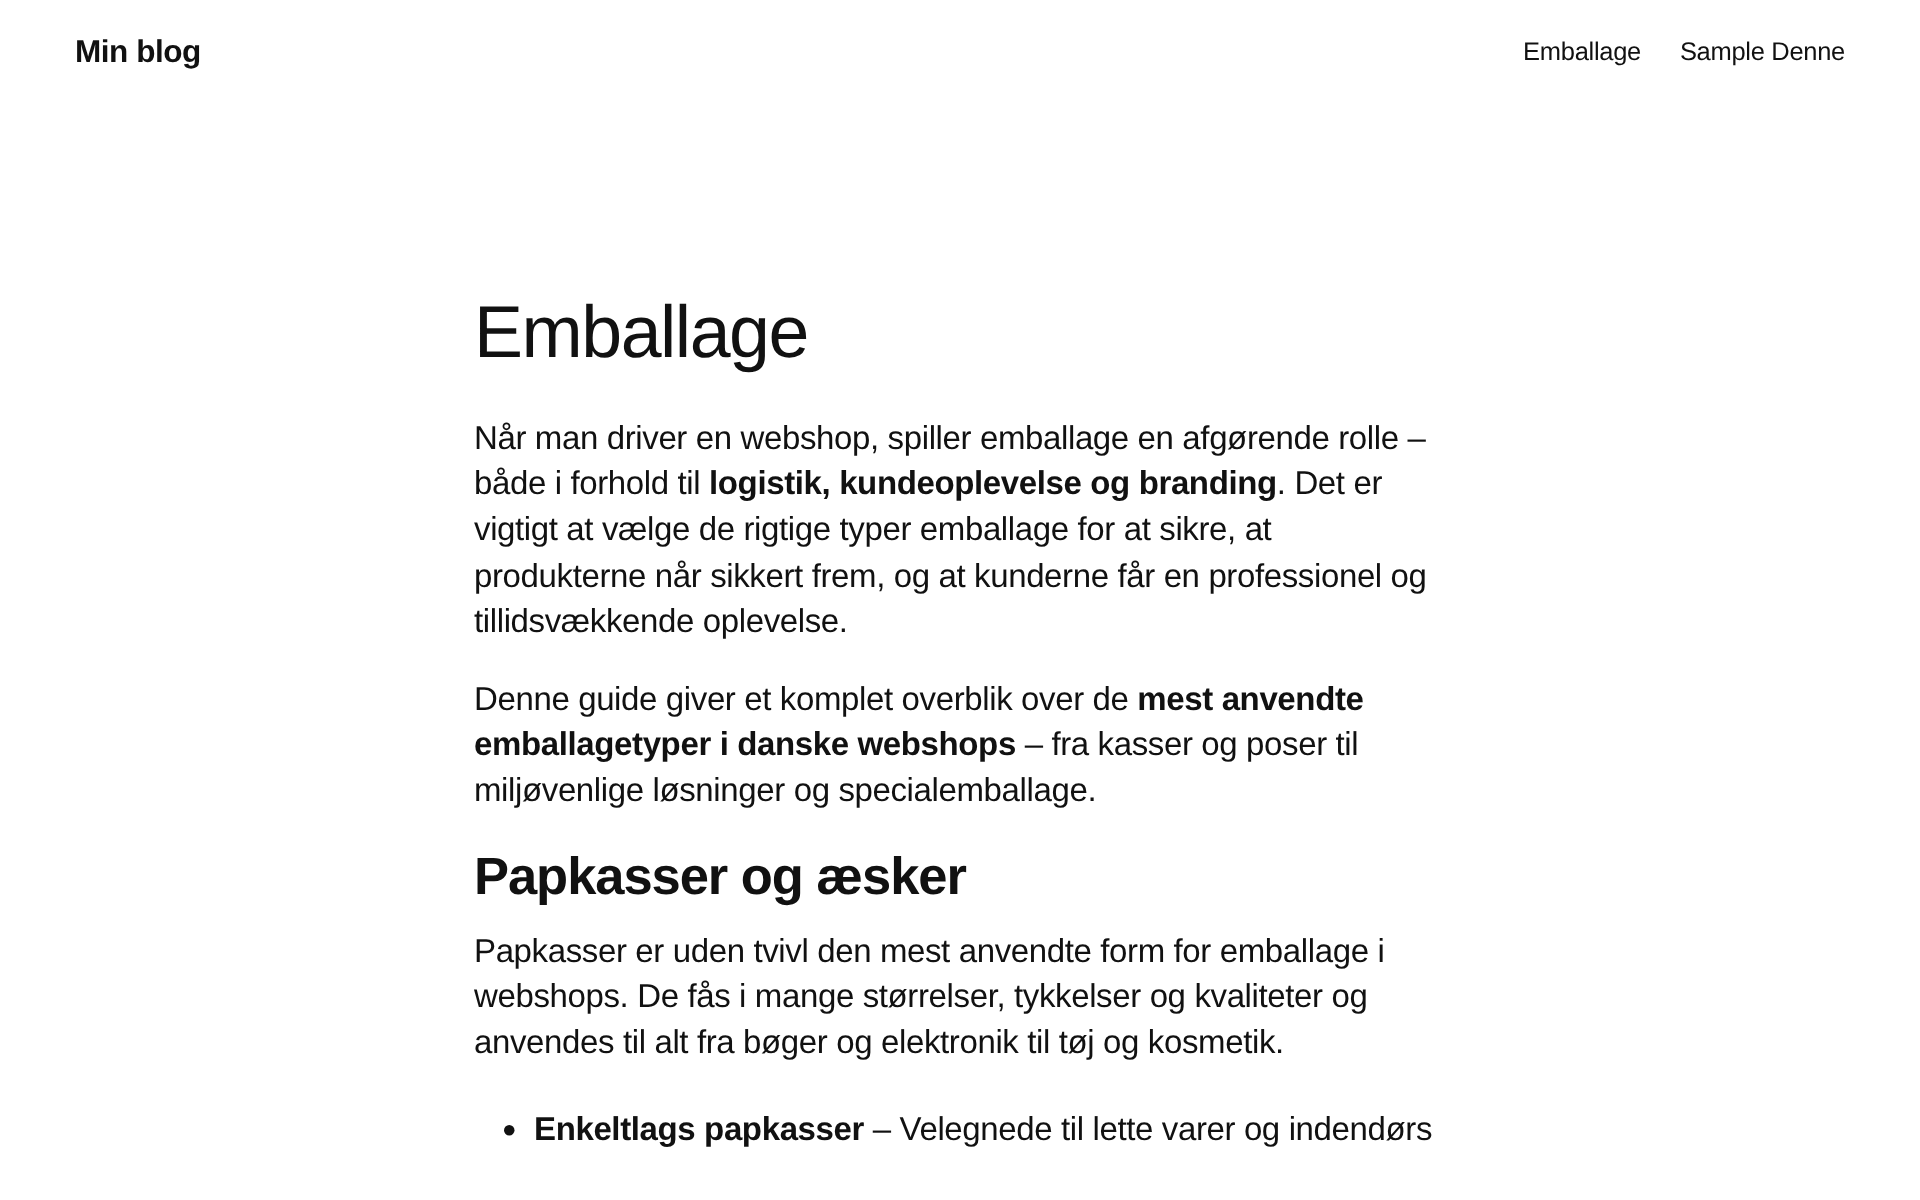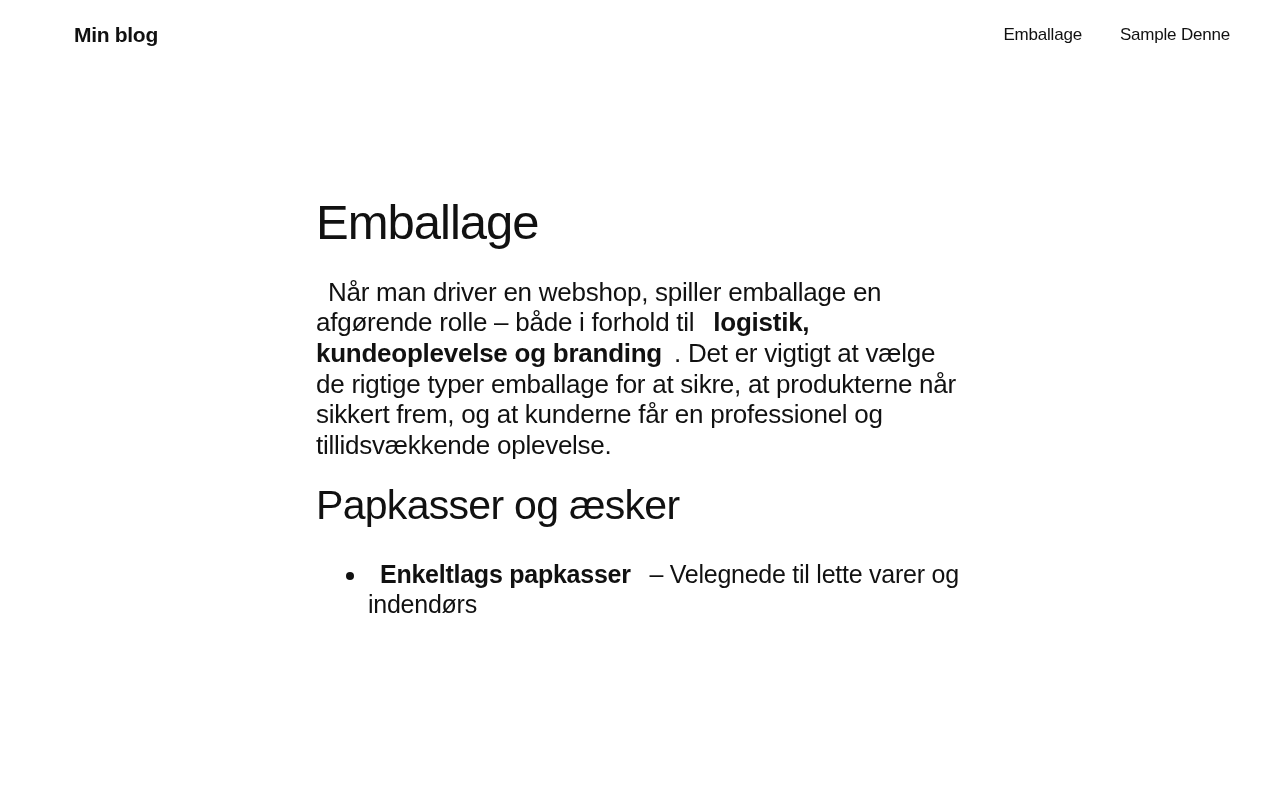--- a/index.html
+++ b/index.html
@@ -1,15 +1,15 @@
 <!DOCTYPE html>
 <html lang="da"><head>
 <meta charset="utf-8">
 <style>
-  * { box-sizing: border-box; margin-left: 12px; }
+  * { box-sizing: border-box; }
   html, body {
     margin: 0;
     padding: 0;
     background: #ffffff;
     color: #111111;
     font-family: "Liberation Sans", sans-serif;
     width: 1280px;
     height: 800px;
     overflow: hidden;
   }
@@ -44,69 +44,71 @@
     padding-top: 126px;
   }
   .page-title {
     font-size: 49px;
     font-weight: 400;
     letter-spacing: -1px;
     line-height: 1.12;
     margin: 0 0 27px 0;
   }
   .article-column p {
-    font-size: 26px;
+    font-size: 22px;
     line-height: 30.6px;
     letter-spacing: -0.25px;
     margin: 0 0 21px 0;
   }
   .article-column strong {
     font-weight: 600;
   }
   .section-heading {
-    font-size: 41px;
-    font-weight: 400;
+    font-size: 35px;
+    font-weight: 700;
     letter-spacing: -0.7px;
     line-height: 1.2;
     margin: 15px 0 13px 0;
   }
   .subsection-heading {
     font-size: 21px;
     font-weight: 400;
     letter-spacing: -0.3px;
     line-height: 1.3;
     margin: 0 0 13px 0;
   }
   .article-column ul {
     margin: 28px 0 0 0;
     padding-left: 40px;
   }
   .article-column li {
-    font-size: 25px;
+    font-size: 22px;
     line-height: 30.6px;
     letter-spacing: -0.25px;
   }
 </style>
 </head>
 <body>
 
 <header class="site-header">
   <div class="site-title">Min blog</div>
   <nav class="primary-nav">
     <a>Emballage</a>
     <a>Sample Denne</a>
   </nav>
 </header>
 
 <main class="article-column">
   <h1 class="page-title">Emballage</h1>
 
   <p><span>Når man driver en webshop, spiller emballage en afgørende rolle – både i forhold til </span><strong>logistik, kundeoplevelse og branding</strong><span>. Det er vigtigt at vælge de rigtige typer emballage for at sikre, at produkterne når sikkert frem, og at kunderne får en professionel og tillidsvækkende oplevelse.</span></p>
 
+  <p><span>Denne guide giver et komplet overblik over de </span><strong>mest anvendte emballagetyper i danske webshops</strong><span> – fra kasser og poser til miljøvenlige løsninger og specialemballage.</span></p>
 
   <h2 class="section-heading">Papkasser og æsker</h2>
 
 
+  <p>Papkasser er uden tvivl den mest anvendte form for emballage i webshops. De fås i mange størrelser, tykkelser og kvaliteter og anvendes til alt fra bøger og elektronik til tøj og kosmetik.</p>
 
   <ul>
     <li><strong>Enkeltlags papkasser</strong><span> – Velegnede til lette varer og indendørs</span></li>
   </ul>
 </main>
 
 </body></html>

